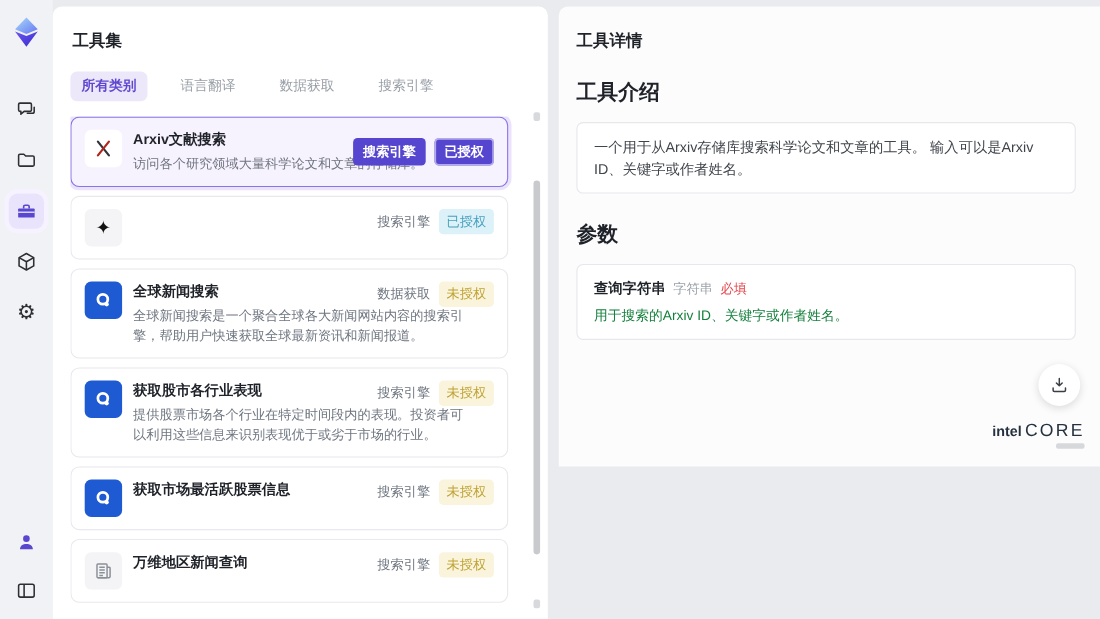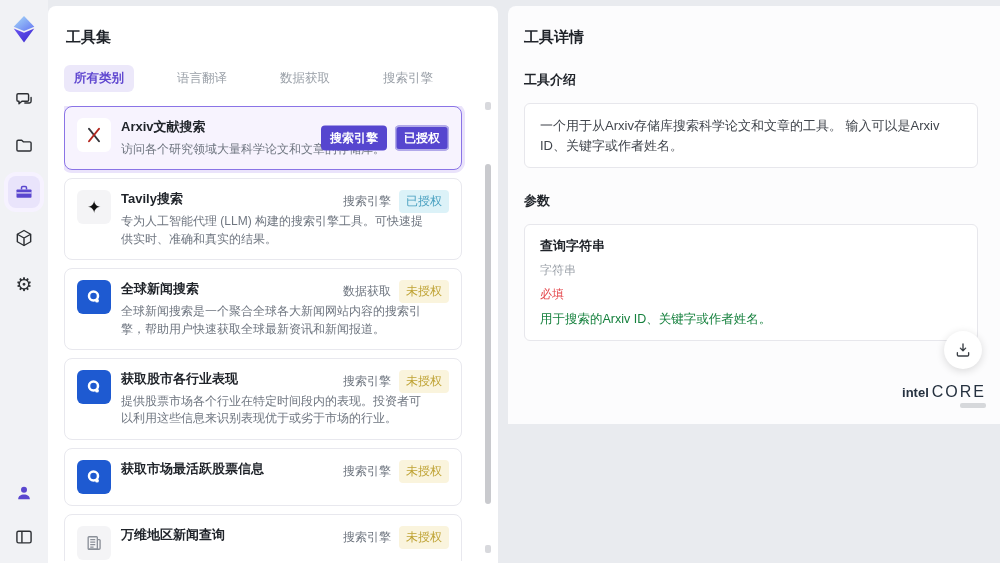--- a/index.html
+++ b/index.html
@@ -17,21 +17,21 @@
   .nav-btn.active { background:#e9e4fb; box-shadow:0 0 0 4px #f6f2ff; }
   .sidebar-bottom { position:absolute; bottom:10px; display:flex; flex-direction:column; align-items:center; gap:12px; }
   .gear-glyph { font-size:19px; color:#2c2f33; line-height:1; }
 
   
   .main { flex:1; padding-top:6px; display:flex; gap:10px; height:100%; }
 
   .list-panel { width:450px; background:#ffffff; border-radius:8px 8px 0 0; padding:14px 14px 0 16px; position:relative; height:557px; flex-shrink:0; }
   .panel-title { font-size:15px; font-weight:bold; margin:8px 0 18px 2px; }
 
-  .tabs { display:flex; align-items:center; gap:33px; margin-bottom:14px; }
+  .tabs { display:flex; align-items:center; gap:20px; margin-bottom:14px; }
   .tab { font-size:12.5px; color:#9aa0a8; padding:5px 10px; border-radius:6px; cursor:pointer; white-space:nowrap; }
   .tab.active { background:#ece8fa; color:#6048d0; font-weight:bold; }
 
   .tool-list { height:455px; overflow:hidden; padding-right:22px; }
 
   .tool-card { position:relative; display:flex; gap:10px; padding:11px 12px; border:1px solid #e8e8ee; border-radius:8px; margin-bottom:8px; background:#fff; cursor:pointer; }
   .tool-card.selected { border:1.5px solid #8a74e6; background:#f7f3fe; box-shadow:0 0 0 3px #eae3fb; }
 
   .tool-icon { width:34px; height:34px; border-radius:6px; flex-shrink:0; display:flex; align-items:center; justify-content:center; background:#f4f4f6; }
   .tool-icon svg { width:20px; height:20px; }
@@ -53,24 +53,24 @@
   .chip.no { background:#faf4dd; color:#bfa335; }
 
   .scrollbar { position:absolute; right:6px; top:96px; bottom:10px; width:8px; }
   .scroll-thumb { position:absolute; top:62px; width:6px; left:1px; height:340px; border-radius:3px; background:#c9cace; }
   .scroll-cap { position:absolute; width:6px; left:1px; height:8px; border-radius:2px; background:#d8d9dd; }
   .scroll-cap.top { top:0; } .scroll-cap.bot { bottom:0; }
 
   
   .detail-panel { flex:1; background:#fcfcfd; border-radius:8px 0 0 0; padding:14px 22px 0 16px; position:relative; height:418px; }
   .detail-title { font-size:15px; font-weight:bold; margin:8px 0 24px 0; }
-  .section-h { font-size:13px; font-weight:bold; margin-bottom:14px; }
+  .section-h { font-size:19px; font-weight:bold; margin-bottom:14px; }
   .info-box { background:#fff; border:1px solid #e7e7ec; border-radius:6px; padding:12px 15px; font-size:13px; color:#40454c; line-height:1.5; margin-bottom:24px; }
   .param-box { background:#fff; border:1px solid #e7e7ec; border-radius:6px; padding:12px 15px; }
-  .param-head { display:flex; align-items:baseline; gap:7px; margin-bottom:8px;flex-direction:column; }
+  .param-head { display:flex; align-items:baseline; gap:7px; margin-bottom:8px; }
   .param-name { font-size:13px; font-weight:bold; }
   .param-type { font-size:12px; color:#9aa0a8; }
   .param-req { font-size:12px; color:#e5484d; }
   .param-desc { font-size:12.5px; color:#15803d; }
 
   .fab { position:absolute; right:18px; bottom:55px; width:38px; height:38px; border-radius:50%; background:#fff; box-shadow:0 2px 8px rgba(0,0,0,.14); display:flex; align-items:center; justify-content:center; cursor:pointer; }
   .fab svg { width:18px; height:18px; }
   .intel { position:absolute; right:14px; bottom:16px; text-align:center; }
   .intel-line { font-size:13px; color:#25313f; white-space:nowrap; }
   .intel-line .i-name { font-weight:bold; letter-spacing:0; }
@@ -172,24 +172,20 @@
           <div class="badges">
             <span class="badge-solid">搜索引擎</span>
             <span class="badge-solid ring">已授权</span>
           </div>
         </div>
 
         <div class="tool-card">
           <div class="tool-icon">
             <span class="star-glyph">✦</span>
           </div>
-          <div class="tool-body">
-            <div class="tool-name">Tavily搜索</div>
-            <div class="tool-desc">专为人工智能代理 (LLM) 构建的搜索引擎工具。可快速提供实时、准确和真实的结果。</div>
-          </div>
           <div class="badges">
             <span class="cat-label">搜索引擎</span>
             <span class="chip ok">已授权</span>
           </div>
         </div>
 
         <div class="tool-card">
           <div class="tool-icon blue">
             <svg viewBox="0 0 24 24">
               <circle cx="11.4" cy="10.8" r="5.4" fill="none" stroke="#fff" stroke-width="3"></circle>

